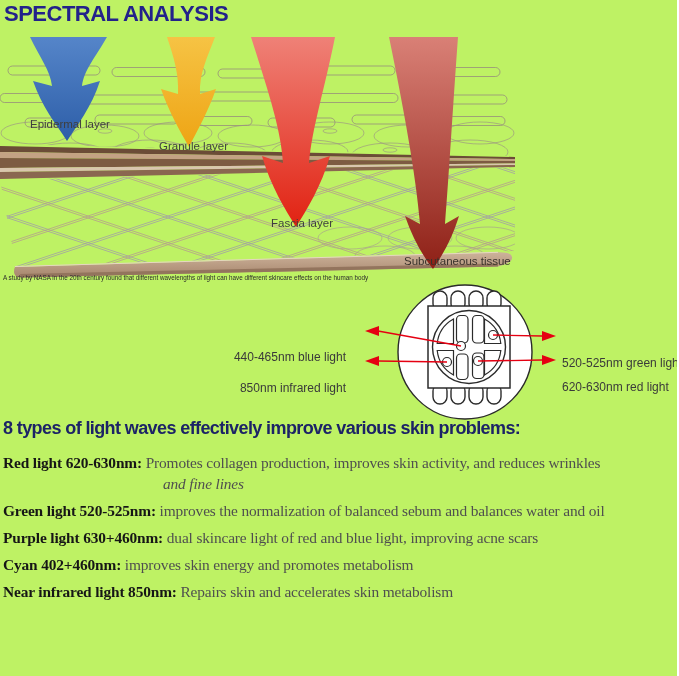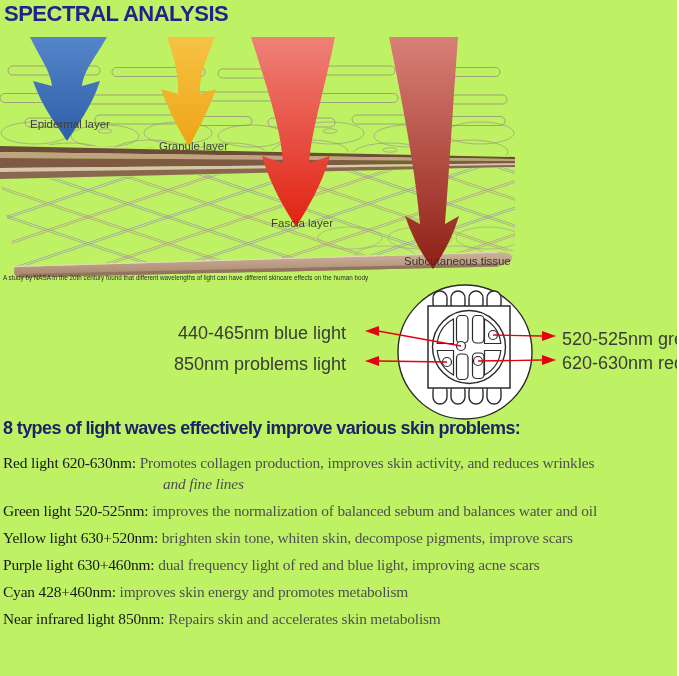--- a/index.html
+++ b/index.html
@@ -3,27 +3,27 @@
 <meta charset="utf-8">
 <style>
   html,body{margin:0;padding:0;background:#fff;}
   #page{position:relative;width:677px;height:676px;overflow:hidden;background:#bef264;
         font-family:"Liberation Sans",sans-serif;}
   .abs{position:absolute;}
   #title{left:4px;top:1px;font-size:22px;font-weight:800;letter-spacing:-0.5px;color:#23228a;}
   .layer-label{font-size:11.5px;color:#3f3f3f;text-align:right;}
   #lbl-sub{color:#38322c;margin-left:16px;}
   #nasa{left:3px;top:274px;font-size:6.3px;color:#2b2b2b;letter-spacing:0;width:420px;}
-  .led-label{font-size:18px;color:#3a3a3a;white-space:nowrap;}
+  .led-label{font-size:12px;color:#3a3a3a;white-space:nowrap;margin-top:27px;}
   #heading{left:3px;top:418px;font-size:18px;font-weight:700;letter-spacing:-0.6px;
            color:#1c2366;white-space:nowrap;}
   #light-list{left:3px;top:452px;width:676px;font-family:"Liberation Serif",serif;
               font-size:15.4px;line-height:21px;letter-spacing:-0.15px;}
   .li{margin-bottom:6px;}
-  .lead{font-weight:400;color:#161616;}
+  .lead{font-weight:700;color:#161616;}
   .desc{color:#4f4f4f;}
   .cont{display:block;padding-left:160px;color:#4f4f4f;font-style:italic;}
   svg{display:block;}
 </style>
 </head>
 <body>
 
 <div id="page">
 
   <div class="abs" id="title">SPECTRAL ANALYSIS</div>
@@ -207,28 +207,27 @@
       <line class="led-red-line" x1="493" y1="335" x2="542" y2="336" stroke="#e50012" stroke-width="1.3"></line>
       <line class="led-red-line" x1="478" y1="361" x2="542" y2="360" stroke="#e50012" stroke-width="1.3"></line>
       <polygon class="led-red-head" points="365,331 379,326 379,336" fill="#e50012"></polygon>
       <polygon class="led-red-head" points="365,361 379,356 379,366" fill="#e50012"></polygon>
       <polygon class="led-red-head" points="556,336 542,331 542,341" fill="#e50012"></polygon>
       <polygon class="led-red-head" points="556,360 542,355 542,365" fill="#e50012"></polygon>
     </g>
   </svg>
 
   <div class="abs led-label" style="right:331px;top:323px">440-465nm blue light</div>
-  <div class="abs led-label" style="right:331px;top:354px">850nm problems light</div>
+  <div class="abs led-label" style="right:331px;top:354px">850nm infrared light</div>
   <div class="abs led-label" style="left:562px;top:329px">520-525nm green light</div>
   <div class="abs led-label" style="left:562px;top:353px">620-630nm red light</div>
 
   <div class="abs" id="heading">8 types of light waves effectively improve various skin problems:</div>
 
   <div class="abs" id="light-list">
     <div class="li"><span class="lead">Red light 620-630nm:</span> <span class="desc">Promotes collagen production, improves skin activity, and reduces wrinkles</span><span class="cont">and fine lines</span></div>
     <div class="li"><span class="lead">Green light 520-525nm:</span> <span class="desc">improves the normalization of balanced sebum and balances water and oil</span></div>
-    <div class="li"><span class="lead">Yellow light 630+520nm:</span> <span class="desc">brighten skin tone, whiten skin, decompose pigments, improve scars</span></div>
-    <div class="li"><span class="lead">Purple light 630+460nm:</span> <span class="desc">dual frequency light of red and blue light, improving acne scars</span></div>
-    <div class="li"><span class="lead">Cyan 428+460nm:</span> <span class="desc">improves skin energy and promotes metabolism</span></div>
+    <div class="li"><span class="lead">Purple light 630+460nm:</span> <span class="desc">dual skincare light of red and blue light, improving acne scars</span></div>
+    <div class="li"><span class="lead">Cyan 402+460nm:</span> <span class="desc">improves skin energy and promotes metabolism</span></div>
     <div class="li"><span class="lead">Near infrared light 850nm:</span> <span class="desc">Repairs skin and accelerates skin metabolism</span></div>
   </div>
 
 </div>
 
 </body></html>

